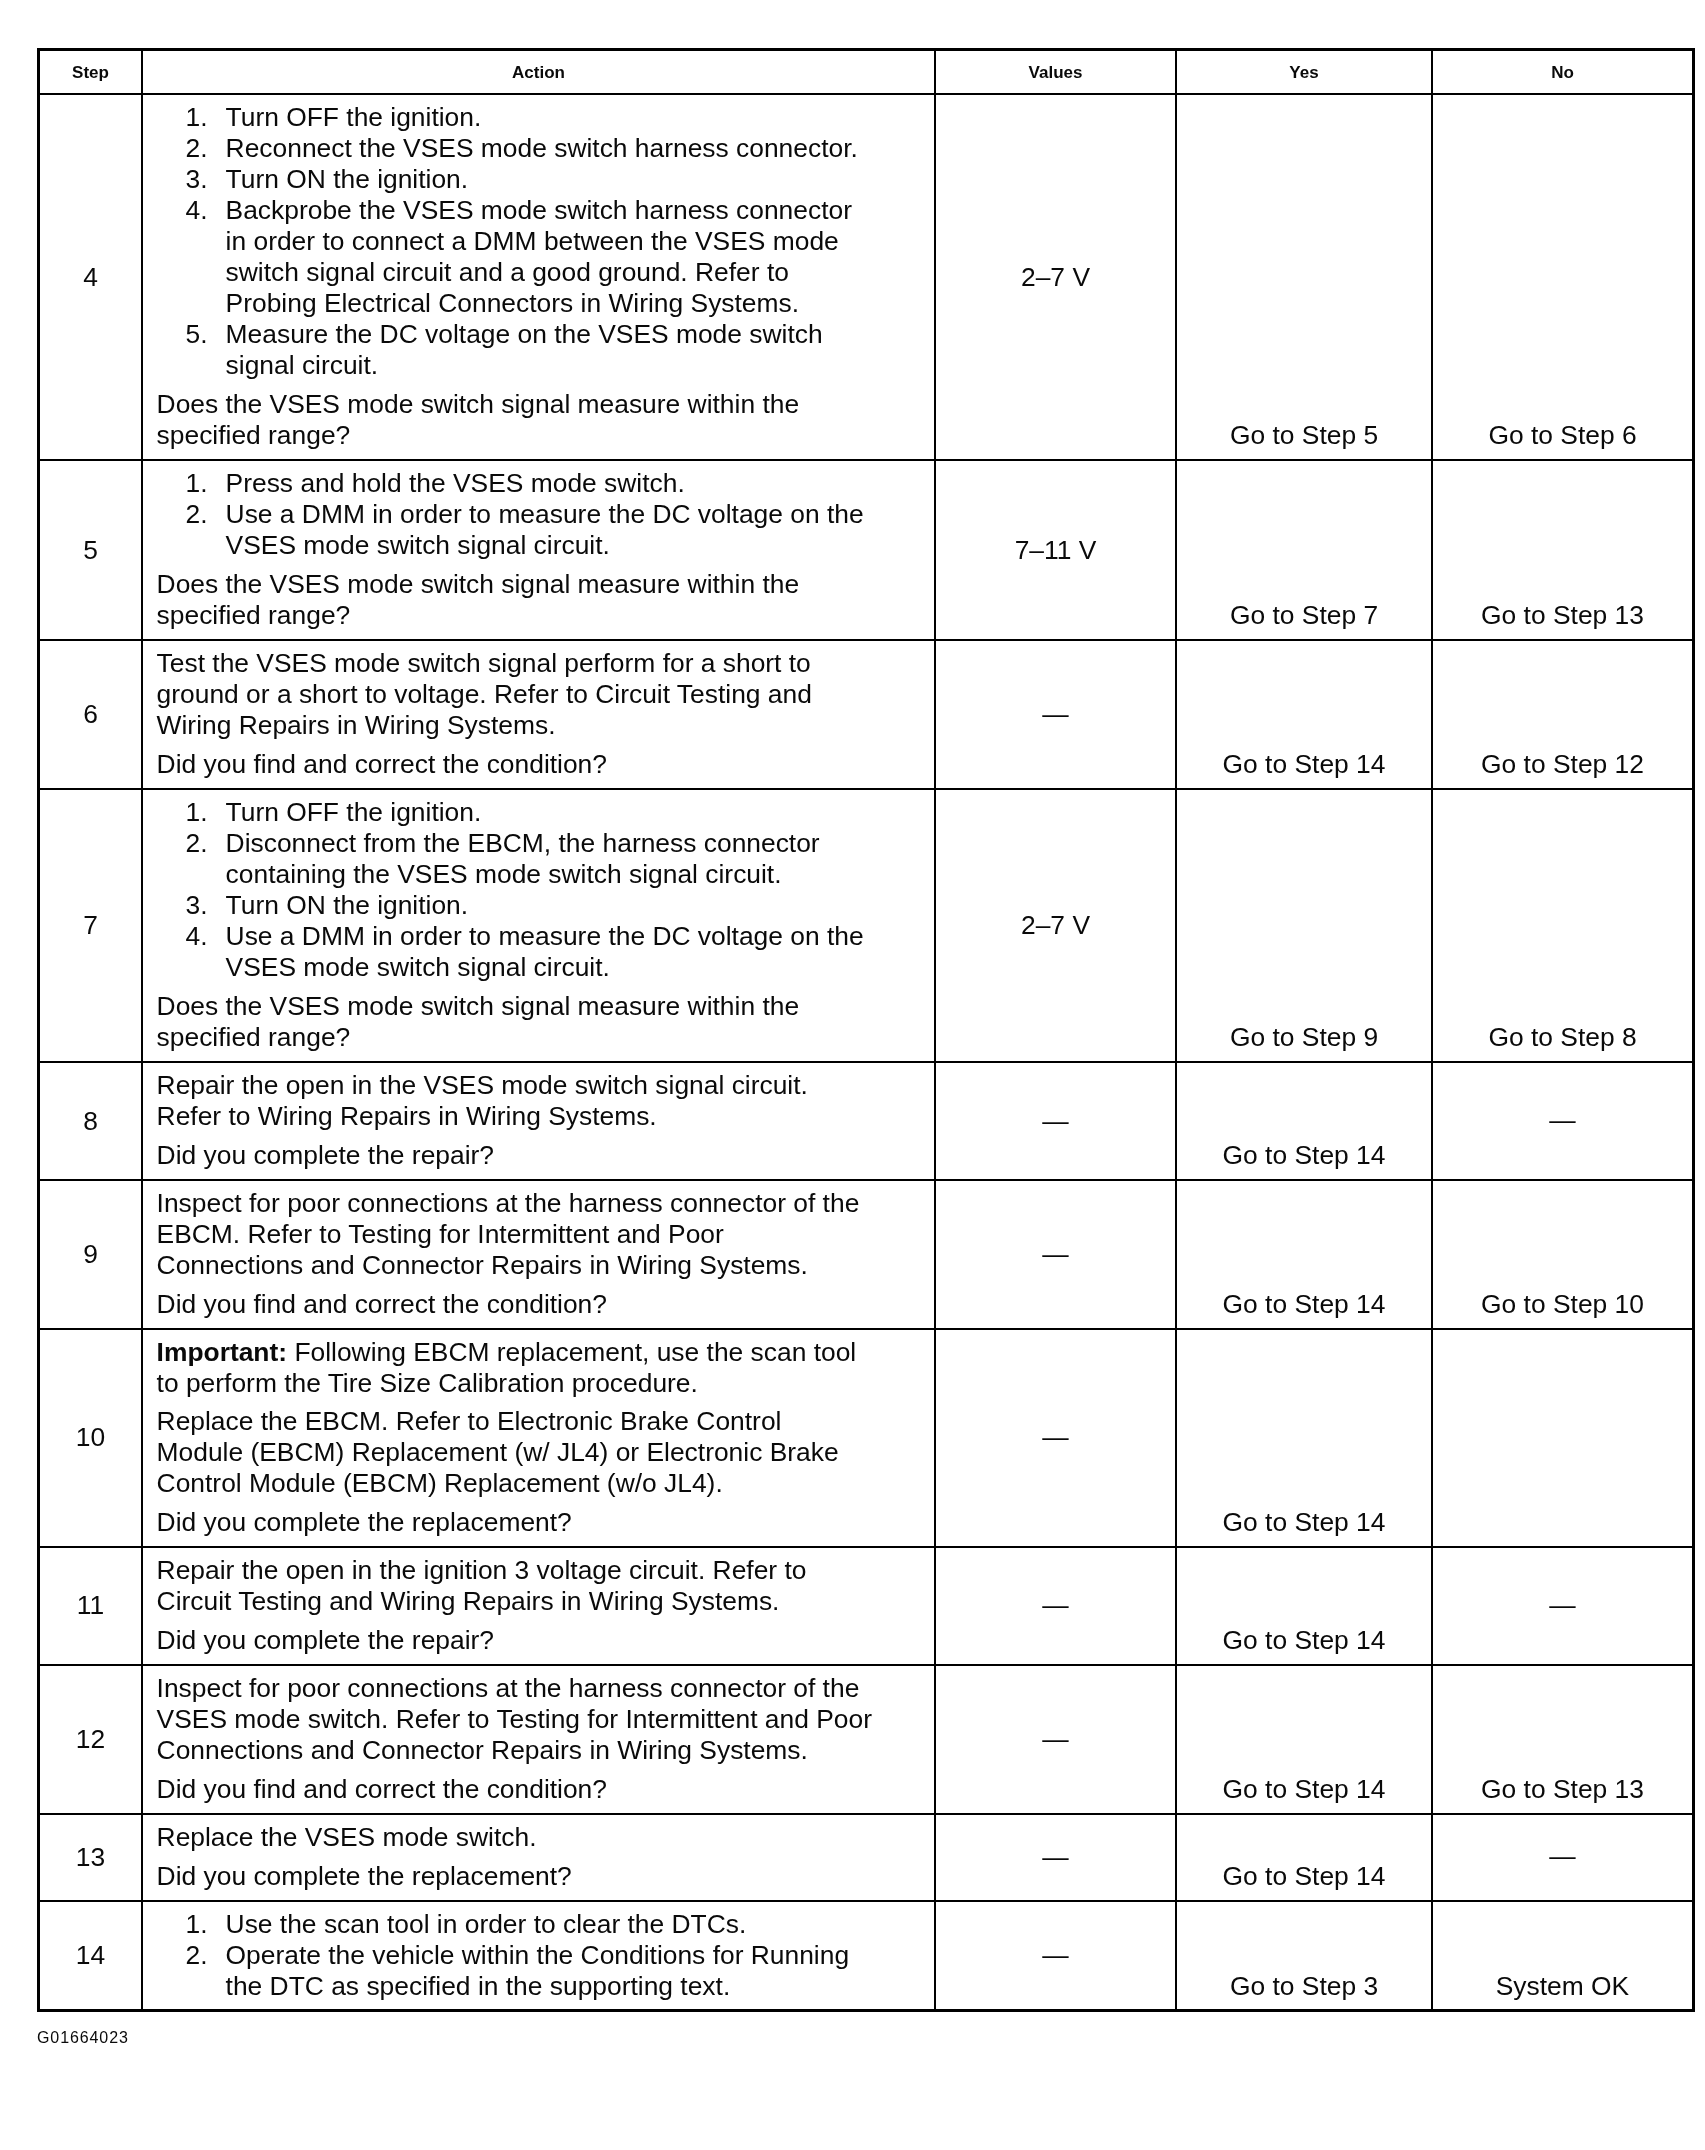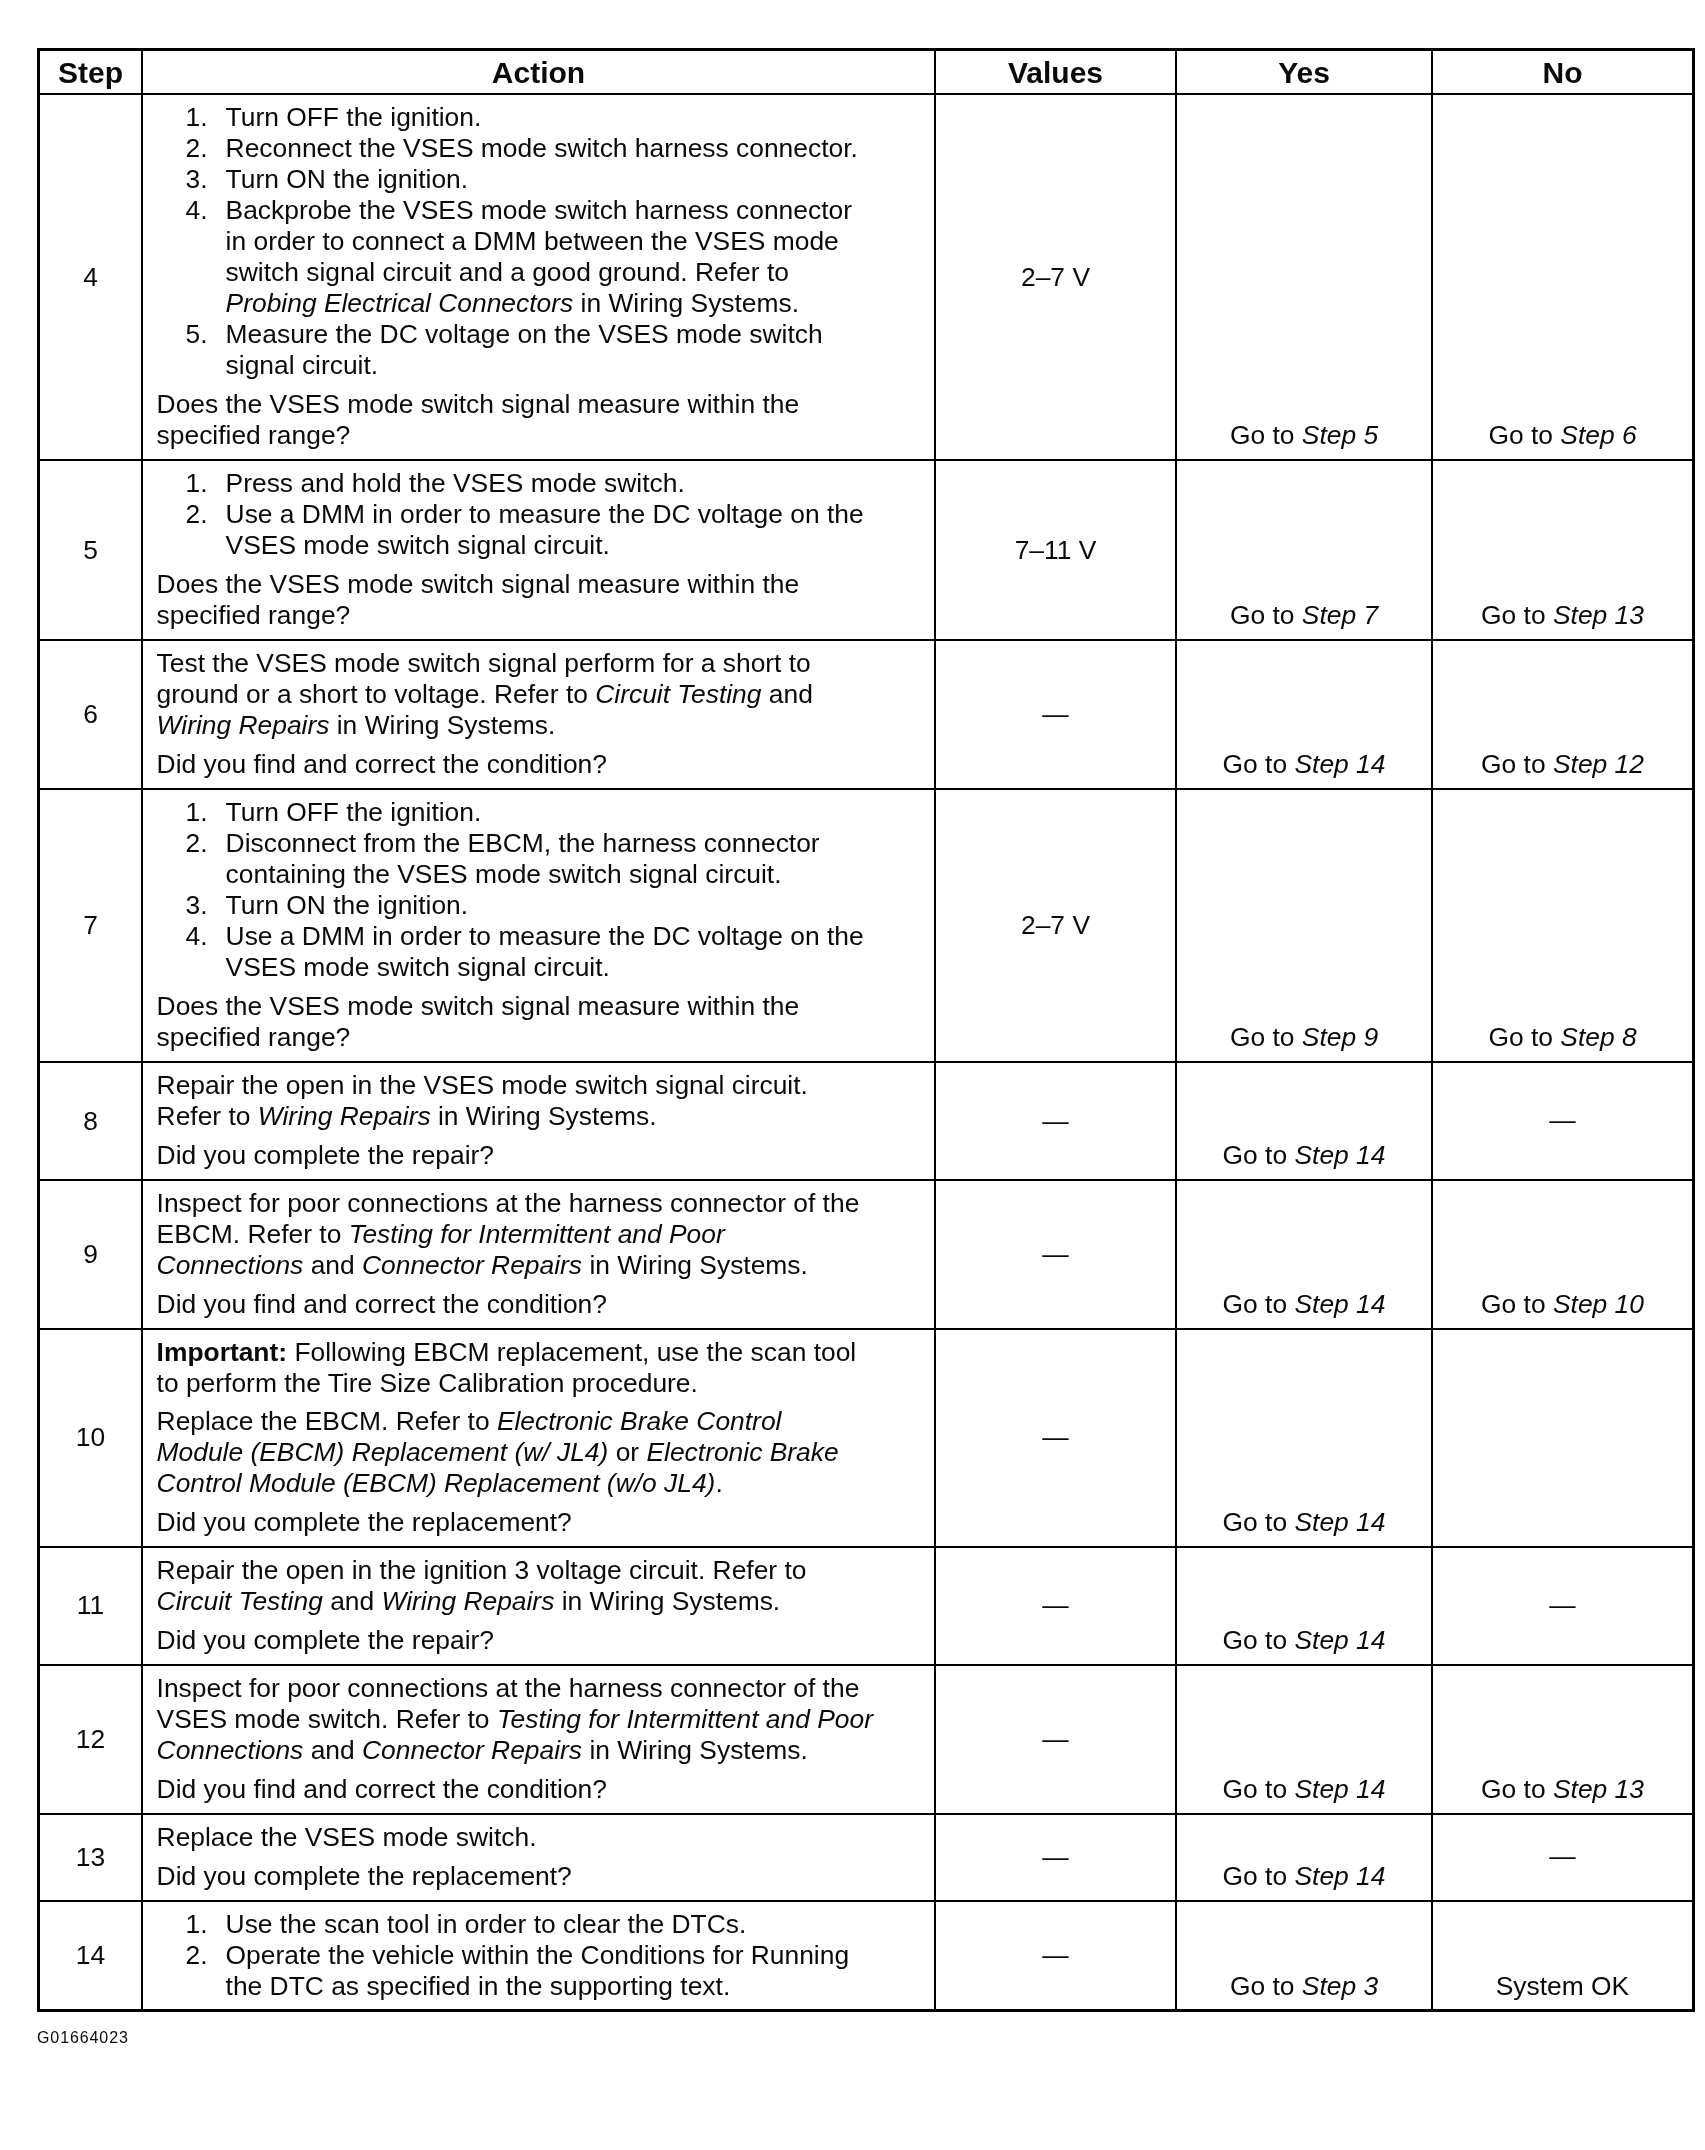--- a/index.html
+++ b/index.html
@@ -17,21 +17,21 @@
     margin: 48px 10.2px 0 37px;
     width: 1658px;
     border: 3.4px solid #000;
   }
   .grid-row {
     display: grid;
     grid-template-columns: 101px 793px 241px 256px 261px;
   }
   .thead .th {
     font-weight: bold;
-    font-size: 30px;
+    font-size: 17px;
     line-height: 31px;
     text-align: center;
     padding: 6px 3.4px 5.1px;
     border-left: 2.6px solid #000;
   }
   .thead .th:first-child { border-left: none; }
 
   .trow { border-top: 2.6px solid #000; }
 
   .cell {
@@ -73,21 +73,21 @@
 
   .goto-cell {
     display: flex;
     align-items: flex-end;
     justify-content: center;
     text-align: right;
     padding: 6.8px 8.5px 7.7px;
   }
   .goto-cell.dash { align-items: center; }
 
-  .i { font-style: italic; }
+  .i { }
   .b { font-weight: bold; margin-top: 39px; }
 
   .figure-id {
     margin: 17px 0 0 37px;
     font-size: 16px;
     letter-spacing: 0.9px;
   }
 </style>
 </head>
 <body>

